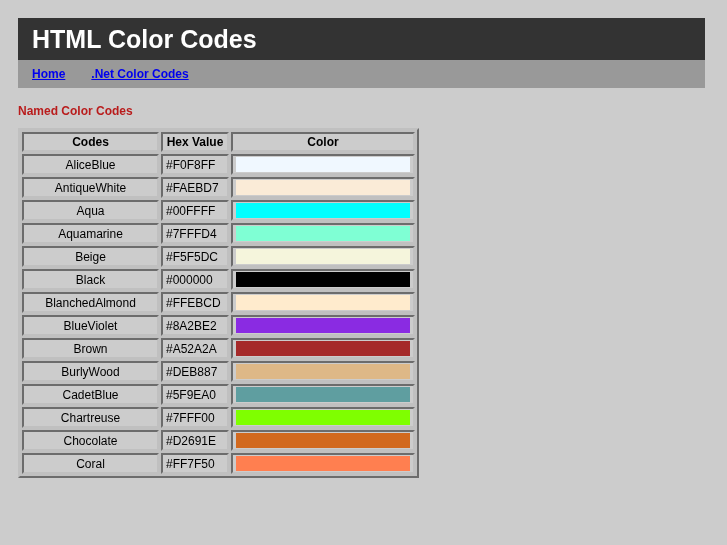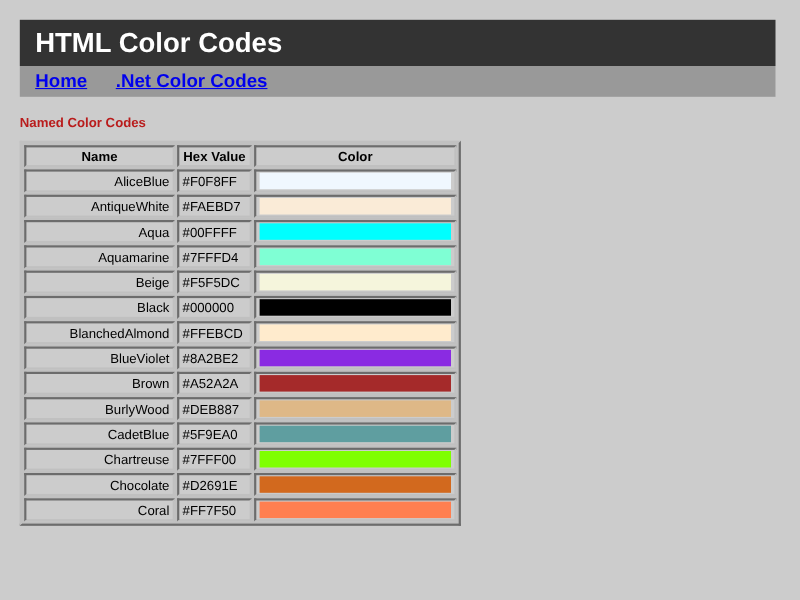--- a/index.html
+++ b/index.html
@@ -47,21 +47,21 @@
     background: #999999;
     height: 28px;
     display: flex;
     align-items: center;
     padding-left: 14px;
     box-sizing: border-box;
   }
   .nav-link {
     color: #0000ee;
     text-decoration: underline;
-    font-size: 17px;
+    font-size: 12px;
     font-weight: bold;
     margin-right: 26px;
     cursor: pointer;
     font-family: "Liberation Sans", sans-serif;
   }
 
   
   .section-heading {
     margin: 16px 0 10px 18px;
     font-size: 12px;
@@ -97,21 +97,21 @@
     white-space: nowrap;
   }
   table.color-table th {
     font-weight: bold;
     text-align: center;
   }
   col.col-name { width: 137px; }
   col.col-hex  { width: 68px; }
   col.col-swatch { width: 184px; }
 
-  td.name-cell { text-align: right; }
+  td.name-cell { text-align: center; }
   td.hex-cell  { text-align: left; }
   td.swatch-cell {
     padding: 0;
     height: 17px;
   }
   .swatch {
     width: 100%;
     height: 15px;
     display: block;
   }
@@ -134,21 +134,21 @@
 
   <div class="table-wrap">
     <table class="color-table">
       <colgroup>
         <col class="col-name">
         <col class="col-hex">
         <col class="col-swatch">
       </colgroup>
       <thead>
         <tr>
-          <th>Name</th>
+          <th>Codes</th>
           <th>Hex Value</th>
           <th>Color</th>
         </tr>
       </thead>
       <tbody id="table-body">
           <tr>
             <td class="name-cell">AliceBlue</td>
             <td class="hex-cell">#F0F8FF</td>
             <td class="swatch-cell">
               <span class="swatch" style="background: rgb(240, 248, 255);"></span>

